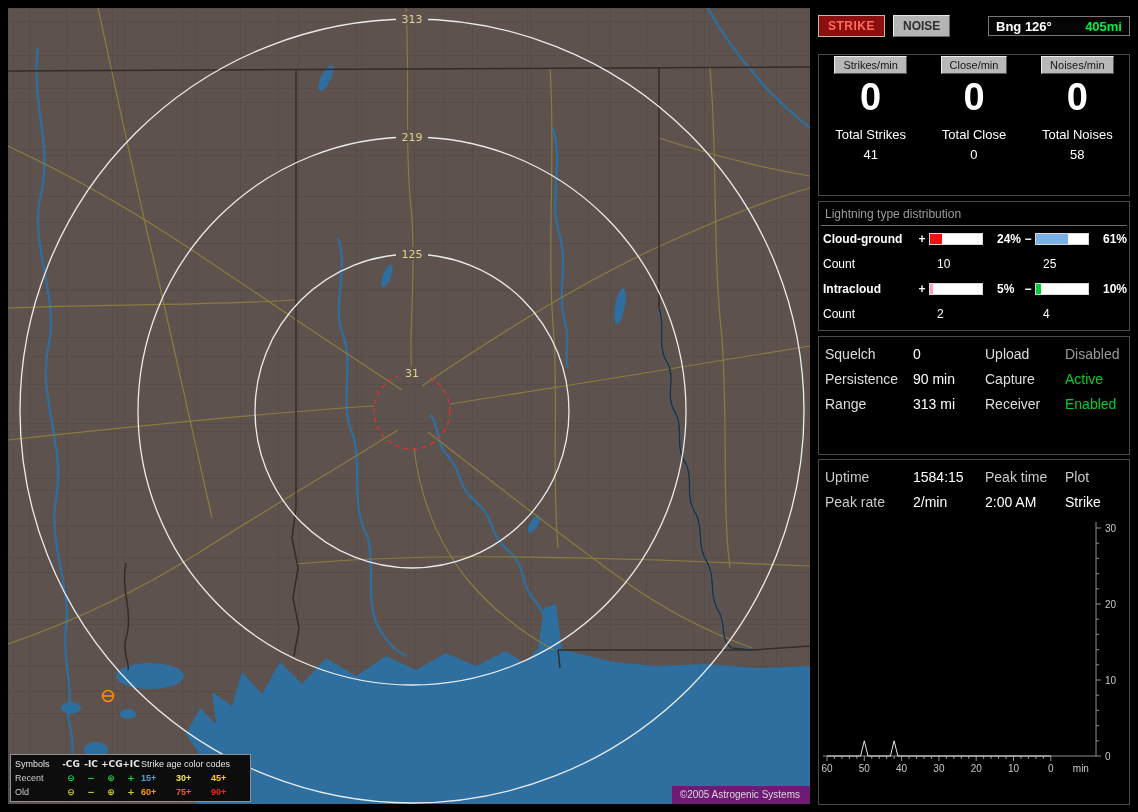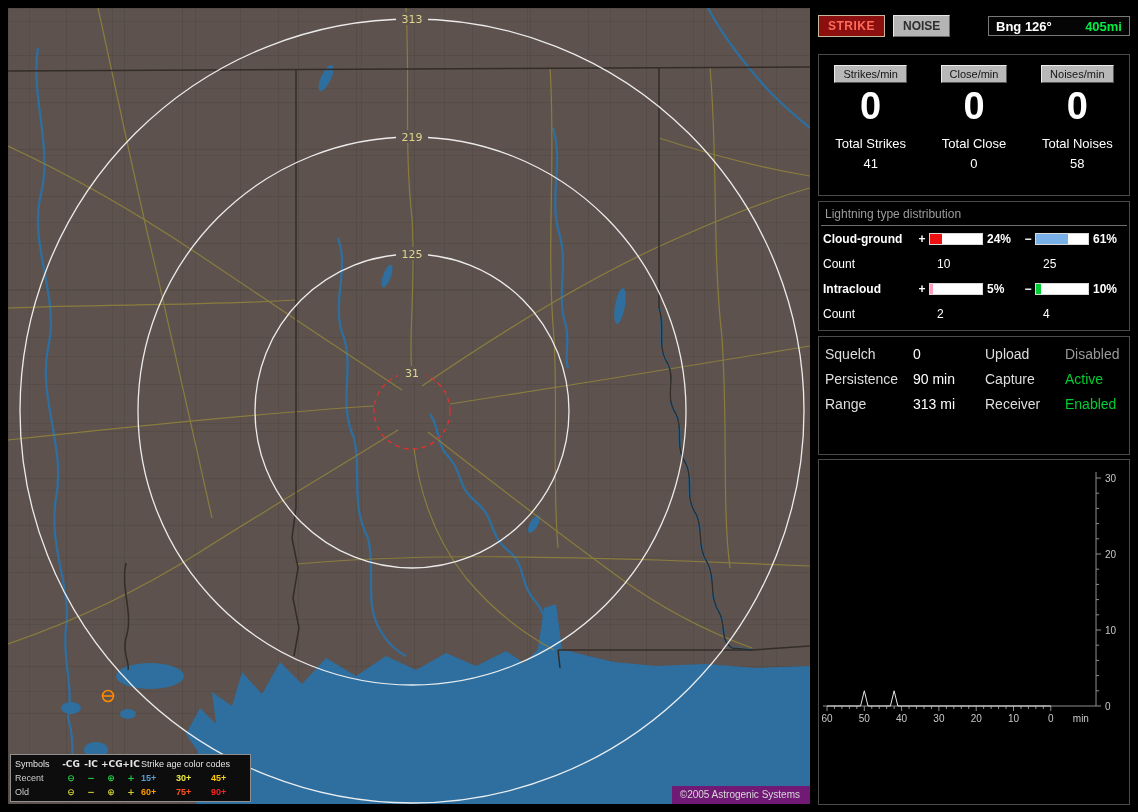--- a/index.html
+++ b/index.html
@@ -25,38 +25,38 @@
   .panel { position:absolute; left:818px; width:312px; background:#000; border:1px solid #4a4a4a; }
   #panel-top { top:12px; height:28px; border:none; background:transparent; display:flex; align-items:center; }
   .led-btn { font-size:12px; font-weight:bold; padding:3px 9px; margin-right:8px; cursor:default; }
   #strike-btn { background:#8b0f0f; color:#ff6a5a; border:1px solid #c8b896; letter-spacing:.5px; }
   #noise-btn  { background:#b4b4b4; color:#2e2e2e; border:1px solid; border-color:#e8e8e8 #666 #666 #e8e8e8; }
   #bng-box { margin-left:auto; width:142px; height:20px; background:#050505; border:1px solid #787878;
              display:flex; align-items:center; padding:0 7px; }
   #bng-box .bng { color:#ffffff; font-weight:bold; font-size:13px; }
   #bng-box .dist { margin-left:auto; color:#00ee44; font-weight:bold; font-size:13px; }
 
-  #panel-counters { top:54px; height:142px; display:flex; justify-content:space-around; text-align:center; padding-top:9px; }
+  #panel-counters { top:54px; height:142px; display:flex; justify-content:space-around; text-align:center; }
   .cnt-col { width:102px; }
   .rate-btn { display:inline-block; background:#b8b8b8; color:#141414; font-size:11px; padding:2px 8px;
               border:1px solid; border-color:#ececec #555 #555 #ececec; }
   .rate-val { font-size:38px; font-weight:bold; color:#ffffff; line-height:46px; }
   .total-lbl { font-size:13px; color:#ffffff; margin-top:7px; }
   .total-val { font-size:13px; color:#ffffff; margin-top:5px; }
 
   #panel-dist { top:201px; height:130px; }
   .dist-title { color:#9c9c9c; font-size:12px; padding:5px 4px 4px; border-bottom:1px solid #6e6e6e; margin:0 2px; }
   .dist-grid { display:grid; grid-template-columns:92px 14px 54px 38px 14px 54px 38px; align-items:center; padding:0 4px; }
   .dist-row { height:26px; }
   .count-row { height:24px; }
   .dist-label { font-weight:bold; font-size:12px; color:#ffffff; }
   .sign { color:#ffffff; font-weight:bold; text-align:center; font-size:12px; }
   .bar { height:12px; border:1px solid #d8d8d8; background:#ffffff; overflow:hidden; }
   .bar > div { height:100%; }
-  .pct { font-weight:bold; font-size:12px; color:#ffffff; padding-left:4px; }
+  .pct { font-weight:bold; font-size:12px; color:#ffffff; padding-left:14px; }
   .count-lbl { font-size:12px; color:#ffffff; }
   .count-val { font-size:12px; color:#ffffff; padding-left:8px; }
 
   #panel-status { top:336px; height:119px; }
   .datetime { color:#00ff00; font-size:15px; font-weight:bold; padding:6px 6px 5px; border-bottom:1px solid #4a4a4a; }
   .kv-grid { display:grid; grid-template-columns:88px 72px 80px auto; font-size:14px; row-gap:9px; padding:9px 6px 0; }
   .kv-grid .lbl { color:#dedede; }
   .kv-grid .val { color:#ffffff; }
 
   #panel-trend { top:459px; height:346px; }
@@ -278,20 +278,31 @@
       <span class="val" style="color: rgb(0, 204, 51);">Active</span>
 
       <span class="lbl">Range</span>
       <span class="val">313 mi</span>
       <span class="lbl">Receiver</span>
       <span class="val" style="color: rgb(0, 204, 51);">Enabled</span>
     </div>
   </div>
 
   <div class="panel" id="panel-trend">
+    <div class="kv-grid">
+      <span class="lbl">Uptime</span>
+      <span class="val">1584:15</span>
+      <span class="lbl">Peak time</span>
+      <span class="lbl">Plot</span>
+
+      <span class="lbl">Peak rate</span>
+      <span class="val">2/min</span>
+      <span class="val">2:00 AM</span>
+      <span class="val">Strike</span>
+    </div>
     <svg id="trend-svg" width="310" height="262">
         <line x1="277" y1="6" x2="277" y2="240" stroke="#8f8f8f" stroke-width="1"></line>
         <line x1="4" y1="240" x2="277" y2="240" stroke="#8f8f8f" stroke-width="1"></line>
         <line x1="277" y1="240" x2="282" y2="240" stroke="#8f8f8f" stroke-width="1"></line>
         <line x1="277" y1="224.8" x2="280" y2="224.8" stroke="#8f8f8f" stroke-width="1"></line>
         <line x1="277" y1="209.6" x2="280" y2="209.6" stroke="#8f8f8f" stroke-width="1"></line>
         <line x1="277" y1="194.4" x2="280" y2="194.4" stroke="#8f8f8f" stroke-width="1"></line>
         <line x1="277" y1="179.2" x2="280" y2="179.2" stroke="#8f8f8f" stroke-width="1"></line>
         <line x1="277" y1="164" x2="282" y2="164" stroke="#8f8f8f" stroke-width="1"></line>
         <line x1="277" y1="148.8" x2="280" y2="148.8" stroke="#8f8f8f" stroke-width="1"></line>

